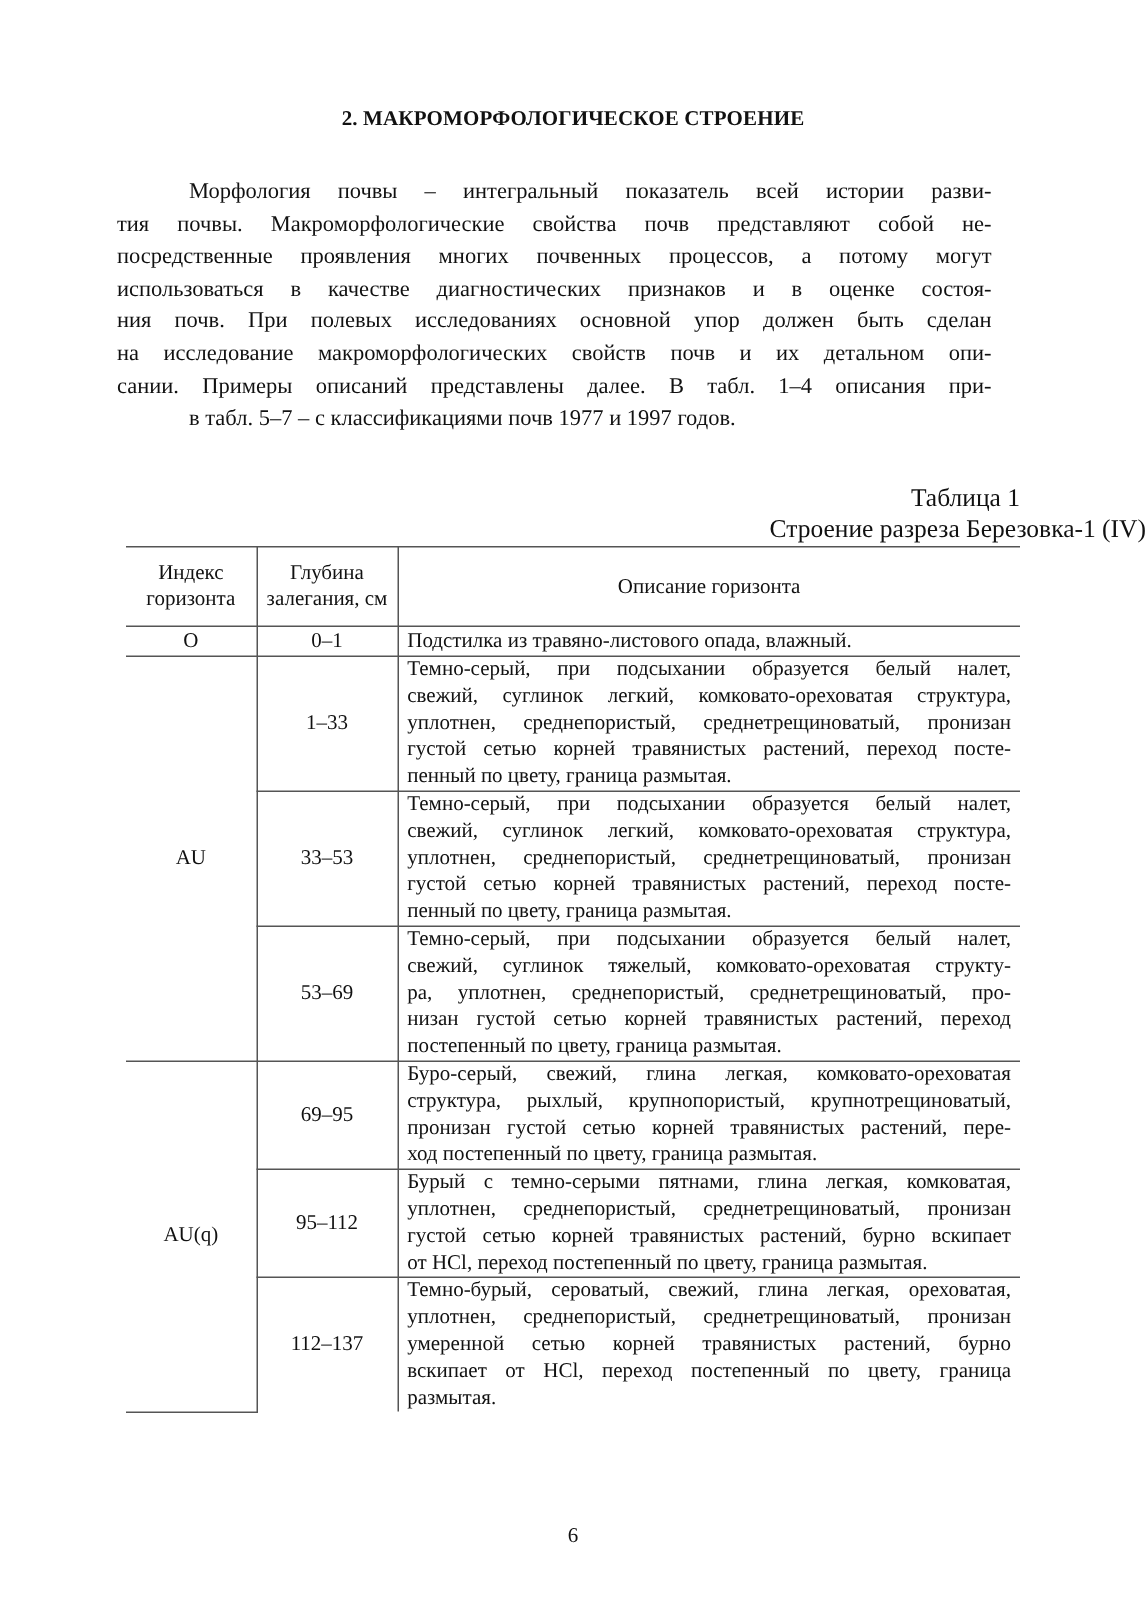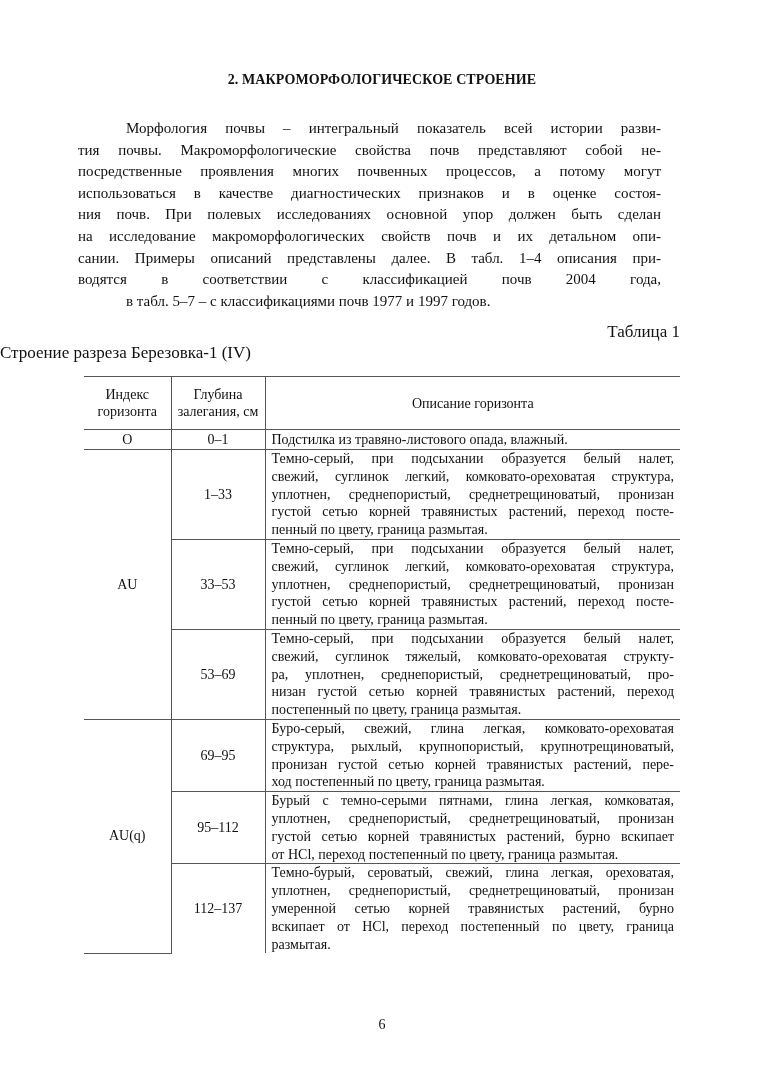--- a/index.html
+++ b/index.html
@@ -16,24 +16,24 @@
     font-size: 15px; line-height: 21.6px; text-align: justify;
     text-indent: 48px;
   }
   .para .line { display: block; text-align: justify; text-align-last: justify; text-indent: 0; white-space: nowrap; }
   .para .line.first { padding-left: 48px; }
   .para .line.last { text-align-last: left; margin-left: 48px; }
   .table-label {
     position: absolute; right: 84px; top: 322px; font-size: 17px; margin-left: 44px;
   }
   .table-caption {
-    position: absolute; left: 0; width: 764px; top: 343px; text-align: left; font-size: 17px;
+    position: absolute; left: 0; width: 764px; top: 343px; text-align: right; font-size: 17px;
   }
   table.soil {
-    position: absolute; left: 84px; top: 376px; width: 596px;
+    position: absolute; left: 84px; top: 364px; width: 596px;
     border-collapse: collapse; table-layout: fixed; font-size: 14px; line-height: 17.8px;
   }
   table.soil col.c1 { width: 87px; }
   table.soil col.c2 { width: 94px; }
   table.soil col.c3 { width: 415px; }
   table.soil th, table.soil td {
     border: 1px solid #555555; padding: 0 6px; vertical-align: middle;
   }
   table.soil th {
     font-weight: normal; text-align: center; height: 52px; line-height: 17px;
@@ -56,21 +56,20 @@
 <div class="title">2. МАКРОМОРФОЛОГИЧЕСКОЕ СТРОЕНИЕ</div>
 
 <div class="para">
   <span class="line first">Морфология почвы – интегральный показатель всей истории разви-</span>
   <span class="line">тия почвы. Макроморфологические свойства почв представляют собой не-</span>
   <span class="line">посредственные проявления многих почвенных процессов, а потому могут</span>
   <span class="line">использоваться в качестве диагностических признаков и в оценке состоя-</span>
   <span class="line">ния почв. При полевых исследованиях основной упор должен быть сделан</span>
   <span class="line">на исследование макроморфологических свойств почв и их детальном опи-</span>
   <span class="line">сании. Примеры описаний представлены далее. В табл. 1–4 описания при-</span>
-  <span class="line">водятся в соответствии с классификацией почв 2004 года,</span>
   <span class="line last">в табл. 5–7 – с классификациями почв 1977 и 1997 годов.</span>
 </div>
 
 <div class="table-label">Таблица 1</div>
 <div class="table-caption">Строение разреза Березовка-1 (IV)</div>
 
 <table class="soil">
   <colgroup>
       <col class="c1">
       <col class="c2">

